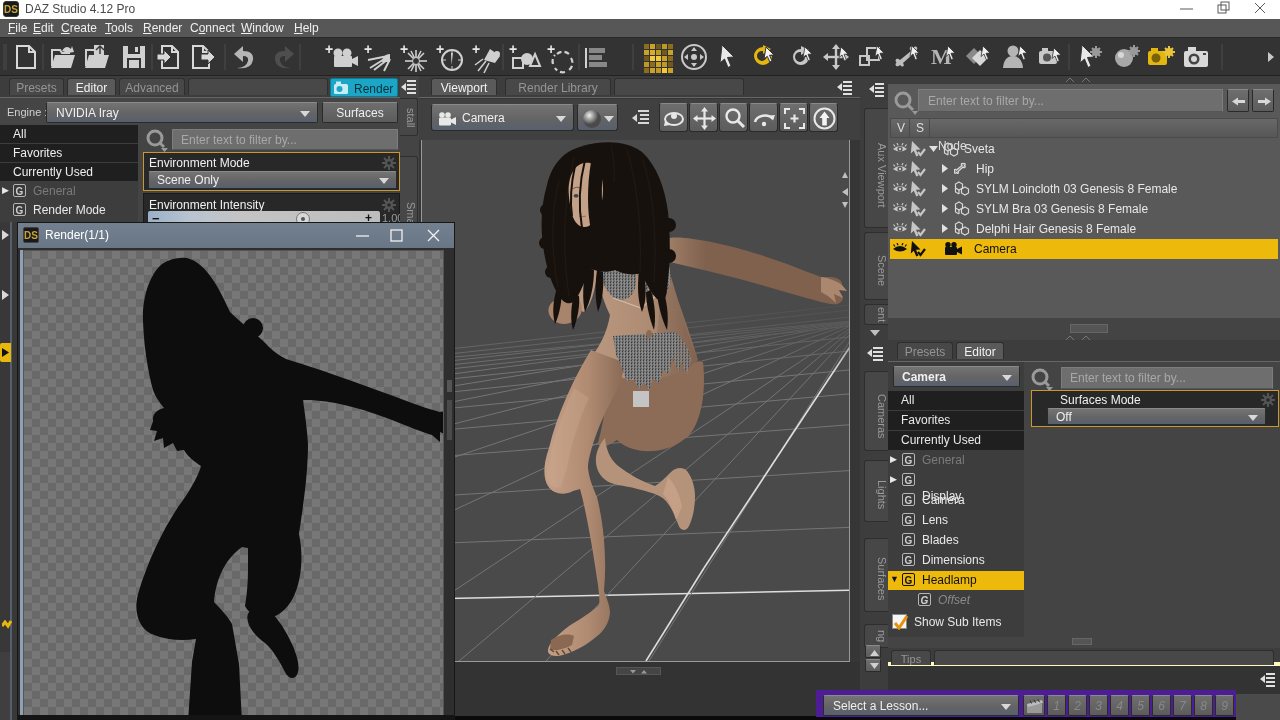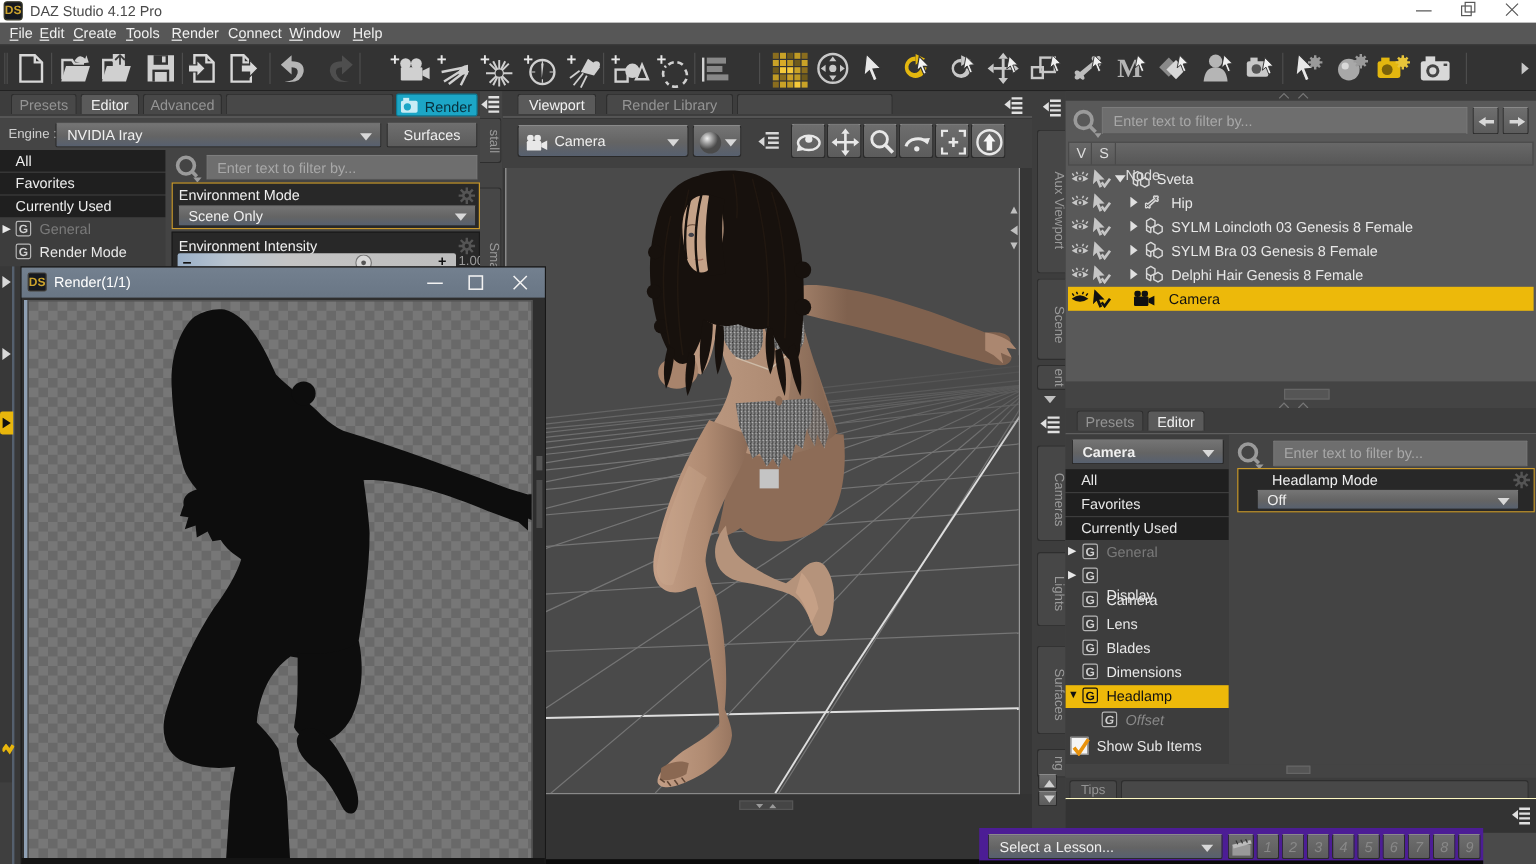--- a/index.html
+++ b/index.html
@@ -970,21 +970,21 @@
       <div class="abs" style="left:136px;top:0;width:256px;height:275px;background:#444">
         <svg class="abs" style="left:5px;top:5px" width="26" height="26">
             <circle cx="11" cy="10" r="7" stroke="#9a9a9a" stroke-width="3" fill="none"></circle>
             <line x1="16" y1="15" x2="20" y2="19" stroke="#9a9a9a" stroke-width="3"></line>
             <path d="M17 20 l7 0 l-3.5 4 z" fill="#9a9a9a"></path>
           </svg>
         <div class="abs searchbox" style="left:37px;top:5px;width:212px;height:22px">
             <span class="abs" style="left:8px;top:3px">Enter text to filter by...</span>
           </div>
         <div class="abs" style="left:7px;top:28px;width:248px;height:37px;background:#282828;border:1px solid #c9992c">
-          <span class="abs" style="left:28px;top:2px;color:#f0f0f0;font-size:12px">Headlamp Mode</span>
+          <span class="abs" style="left:28px;top:2px;color:#f0f0f0;font-size:12px">Surfaces Mode</span>
           <svg class="abs gearicon" style="right:3px;top:2px" width="14" height="14">
               <circle cx="7" cy="7" r="4" fill="#555"></circle>
               <g stroke="#555" stroke-width="2">
                 <line x1="7" y1="0" x2="7" y2="14"></line>
                 <line x1="0" y1="7" x2="14" y2="7"></line>
                 <line x1="2" y1="2" x2="12" y2="12"></line>
                 <line x1="12" y1="2" x2="2" y2="12"></line>
               </g>
               <circle cx="7" cy="7" r="1.8" fill="#282828"></circle>
             </svg>
@@ -992,21 +992,21 @@
               <span class="abs" style="left:8px;top:1px">Off</span>
               <span class="arr"></span>
             </div>
         </div>
       </div>
     </div>
 
     <div class="abs" style="left:0;top:561px;width:392px;height:11px;background:#444">
         <div class="abs" style="left:184px;top:1px;width:20px;height:7px;background:#555;border:1px solid #666"></div>
       </div>
-    <div class="abs tabbar" style="left:0;top:572px;width:392px;height:18px;border-bottom:1px solid #fef9c3">
+    <div class="abs tabbar" style="left:0;top:572px;width:392px;height:18px;border-bottom:4px solid #fef9c3">
       <div class="tab" style="left:3px;width:40px;height:15px;font-size:11px">Tips</div>
       <div class="tab" style="left:46px;width:340px;height:15px"></div>
     </div>
     <div class="abs" style="left:0;top:590px;width:392px;height:28px;background:#333"></div>
     <svg class="abs" style="left:370px;top:595px" width="19" height="18">
         <path d="M2 8 l5 -4 v8 z" fill="#e0e0e0"></path>
         <g stroke="#e0e0e0" stroke-width="2">
           <line x1="8" y1="3" x2="17" y2="3"></line>
           <line x1="8" y1="7" x2="17" y2="7"></line>
           <line x1="8" y1="11" x2="17" y2="11"></line>

